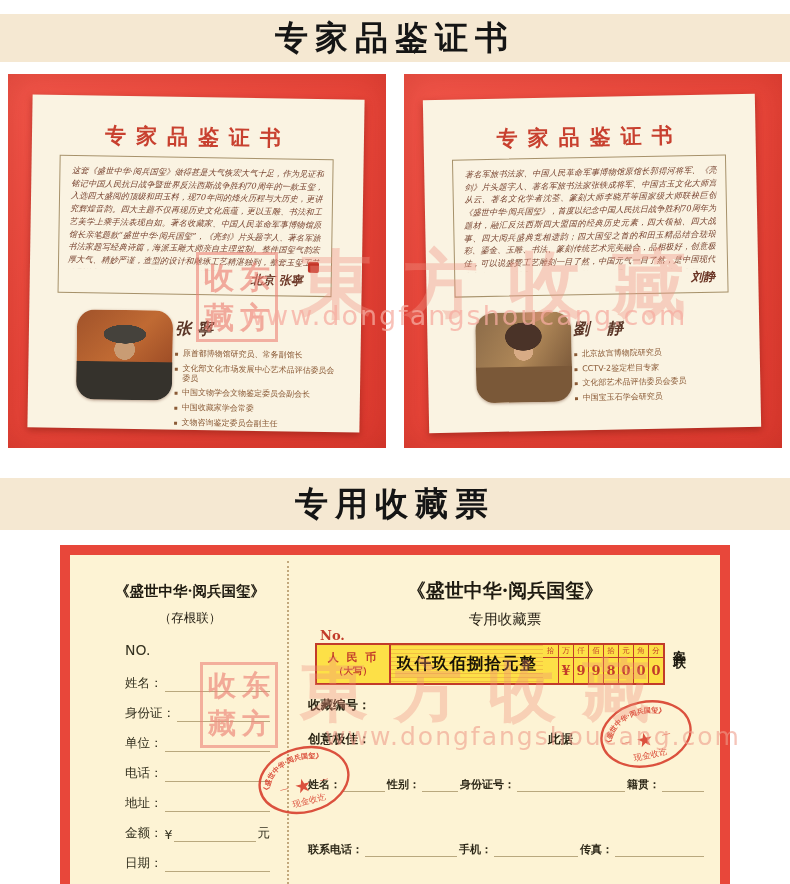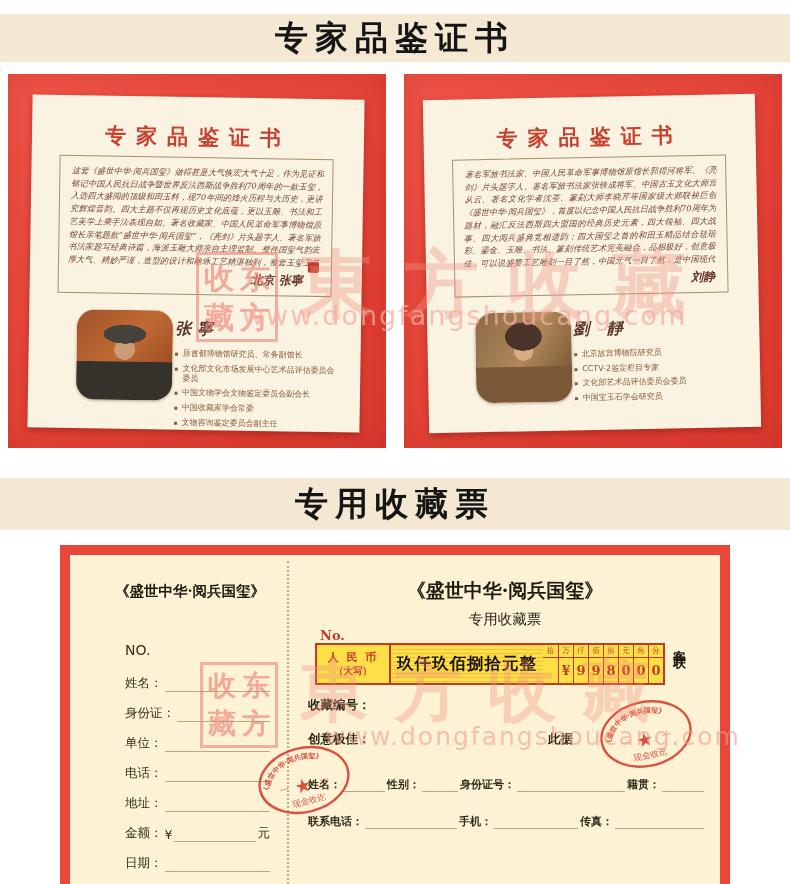--- a/index.html
+++ b/index.html
@@ -185,20 +185,21 @@
 <div class="abs wm wm-url" style="left:242px;top:300px;">www.dongfangshoucang.com</div>
 
 <div class="abs banner" style="top:478px;height:52px;">
   <div class="banner-title">专用收藏票</div>
 </div>
 
 <div class="abs ticket">
   <div class="perf"></div>
 
   <div class="stub-title tk">《盛世中华·阅兵国玺》</div>
+  <div class="stub-sub tk">（存根联）</div>
   <div class="stub-no tk">NO.</div>
 
   <div class="srow" style="top:120px;">
     <span class="lbl">姓名：</span>
       <span class="ln"></span>
     </div>
   <div class="srow" style="top:150px;">
     <span class="lbl">身份证：</span>
       <span class="ln"></span>
     </div>
@@ -264,21 +265,21 @@
   <div class="frow" style="top:222px;">
     <span class="fl">姓名：</span>
       <span class="ln" style="width:42px;"></span>
     <span class="fl">性别：</span>
       <span class="ln" style="width:36px;"></span>
     <span class="fl">身份证号：</span>
       <span class="ln" style="width:108px;"></span>
     <span class="fl">籍贯：</span>
       <span class="ln grow"></span>
   </div>
-  <div class="frow" style="top:259px;">
+  <div class="frow" style="top:287px;">
     <span class="fl">联系电话：</span>
       <span class="ln" style="width:92px;"></span>
     <span class="fl">手机：</span>
       <span class="ln" style="width:84px;"></span>
     <span class="fl">传真：</span>
       <span class="ln grow"></span>
   </div>
 
   <svg class="stamp" style="left:186px;top:186px;transform:rotate(-14deg);" width="96" height="78" viewBox="0 0 96 78">
     <defs>

